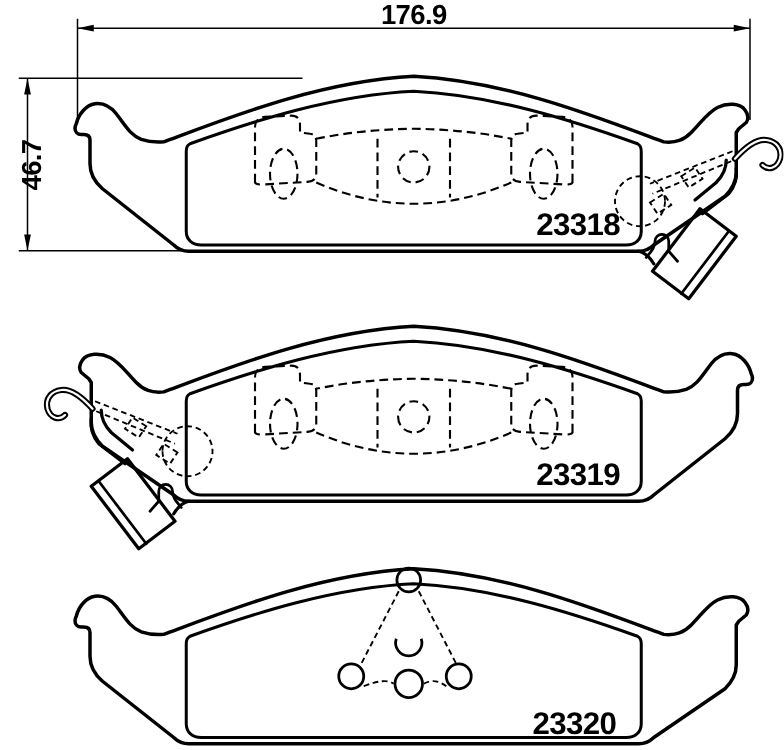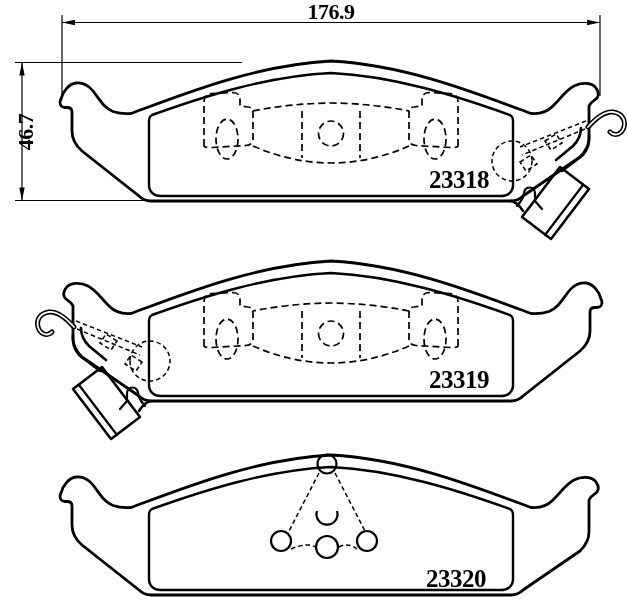--- a/index.html
+++ b/index.html
@@ -1,17 +1,17 @@
 <!DOCTYPE html>
 <html><head>
 <meta charset="utf-8">
 <style>
   html,body{margin:0;padding:0;background:#ffffff;}
   .stage{position:relative;width:627px;height:600px;background:#ffffff;overflow:hidden;
-         font-family:Liberation Serif, serif;}
+         font-family:Liberation Sans, sans-serif;}
   svg{display:block;}
   .ol   {fill:none;stroke:#000;stroke-width:2.8;stroke-linejoin:round;stroke-linecap:round;}
   .il   {fill:none;stroke:#000;stroke-width:2.4;stroke-linejoin:round;stroke-linecap:round;}
   .dim  {fill:none;stroke:#000;stroke-width:1.2;}
   .arr  {fill:#000;stroke:none;}
   .dash {fill:none;stroke:#000;stroke-width:1.7;stroke-dasharray:7 4;stroke-linecap:butt;}
   .dashf{fill:none;stroke:#000;stroke-width:1.5;stroke-dasharray:4.5 3;}
   .sen  {fill:none;stroke:#000;stroke-width:2.6;stroke-linejoin:round;stroke-linecap:round;}
   .senf {fill:none;stroke:#000;stroke-width:2.2;stroke-linejoin:round;stroke-linecap:round;}
   .wireO{fill:none;stroke:#000;stroke-width:5;stroke-linecap:round;}

